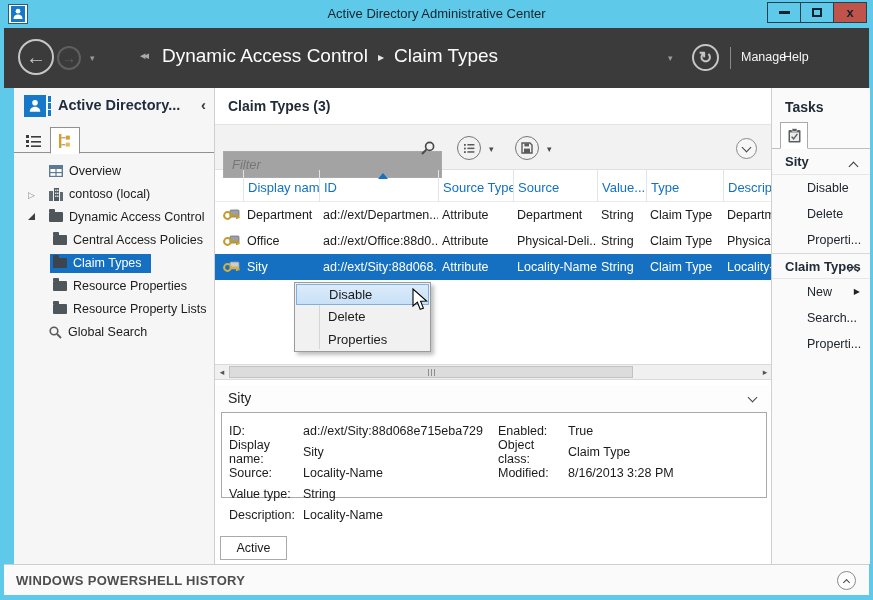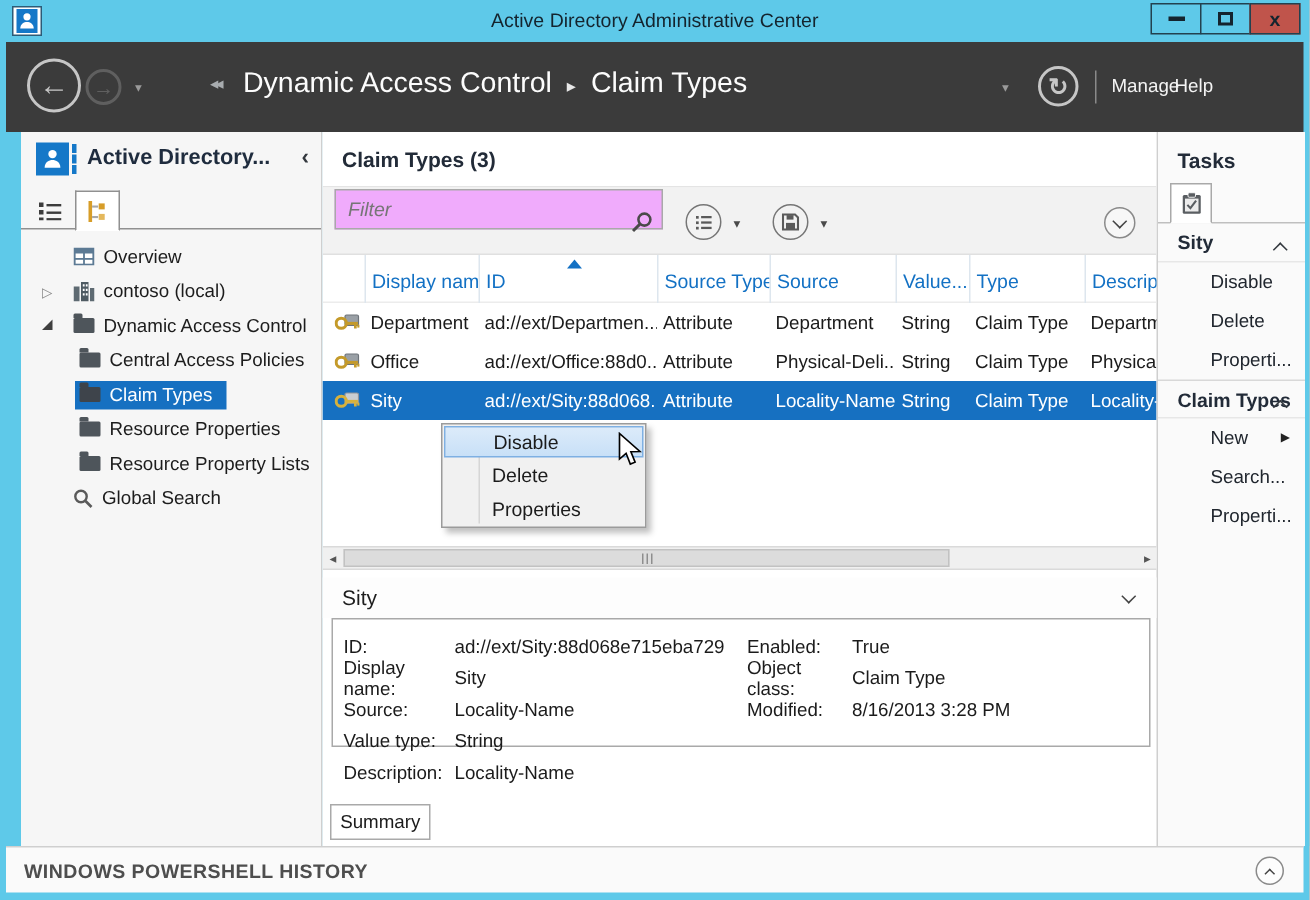--- a/index.html
+++ b/index.html
@@ -68,22 +68,22 @@
   .folder::before { content:""; position:absolute; top:-3px; left:0; width:6px; height:3px; background:#4E555B;
                     border-radius:1px 1px 0 0; }
   .trow.selected .folder, .trow.selected .folder::before { background:#3E444B; outline-color:#fff; }
 
   
   .main { position:absolute; left:201px; top:0; width:557px; height:476px; background:#FFF;
           border-right:1px solid #CFCFCF; overflow:hidden; }
   .main-head { height:37px; line-height:37px; padding-left:13px; font-size:14px; font-weight:bold; color:#222B38;
                border-bottom:1px solid #E4E4E4; background:#FFF; }
   .filterbar { position:relative; height:45px; background:#F2F2F2; border-bottom:1px solid #E0E0E0; }
-  .filter-input { position:absolute; left:8px; top:1px; width:219px; height:27px; border:1px solid #A9A9A9;
-                  background:#f0abfc; font-family:"Liberation Sans", sans-serif; font-size:13px; padding:0 26px 1px 8px; color:#333; }
+  .filter-input { position:absolute; left:8px; top:26px; width:219px; height:27px; border:1px solid #A9A9A9;
+                  background:#a3a3a3; font-family:"Liberation Sans", sans-serif; font-size:13px; padding:0 26px 1px 8px; color:#333; }
   .filter-input::placeholder { font-style:italic; color:#767676; }
   .filter-mag { position:absolute; left:206px; top:16px; }
   .circle-tool { position:absolute; top:11px; width:24px; height:24px; border:1.5px solid #767676; border-radius:50%;
                  display:flex; align-items:center; justify-content:center; background:#F2F2F2; }
   .tool-caret { position:absolute; top:19px; font-size:9px; color:#4A4A4A; }
   .expand-circle { position:absolute; right:14px; top:13px; width:21px; height:21px; border:1px solid #8A8A8A;
                    border-radius:50%; display:flex; align-items:center; justify-content:center; background:#F7F7F7; }
   .chev { width:7px; height:7px; border-right:1.7px solid #444; border-bottom:1.7px solid #444; }
   .chev-down { transform:rotate(45deg); margin-top:-3px; }
   .chev-up { transform:rotate(-135deg); margin-top:3px; }
@@ -479,21 +479,21 @@
           <div class="drow">
               <span>Object class:</span>
               <span>Claim Type</span>
             </div>
           <div class="drow">
               <span>Modified:</span>
               <span>8/16/2013 3:28 PM</span>
             </div>
         </div>
       </div>
-      <div class="summary-tab">Summary</div>
+      <div class="summary-tab">Active</div>
     </div>
 
     <div class="tasks">
       <div class="tasks-title">Tasks</div>
       <div class="tasks-tabrow">
         <div class="tasks-tab">
           <svg width="13" height="15" viewBox="0 0 13 15">
               <rect x="0.5" y="2" width="12" height="12.5" rx="1" fill="#5A5E62"></rect>
               <rect x="4" y="0.5" width="5" height="3" rx="0.8" fill="#5A5E62" stroke="#fff" stroke-width="0.6"></rect>
               <rect x="2" y="4.4" width="9" height="8.6" fill="#ECECEC"></rect>

